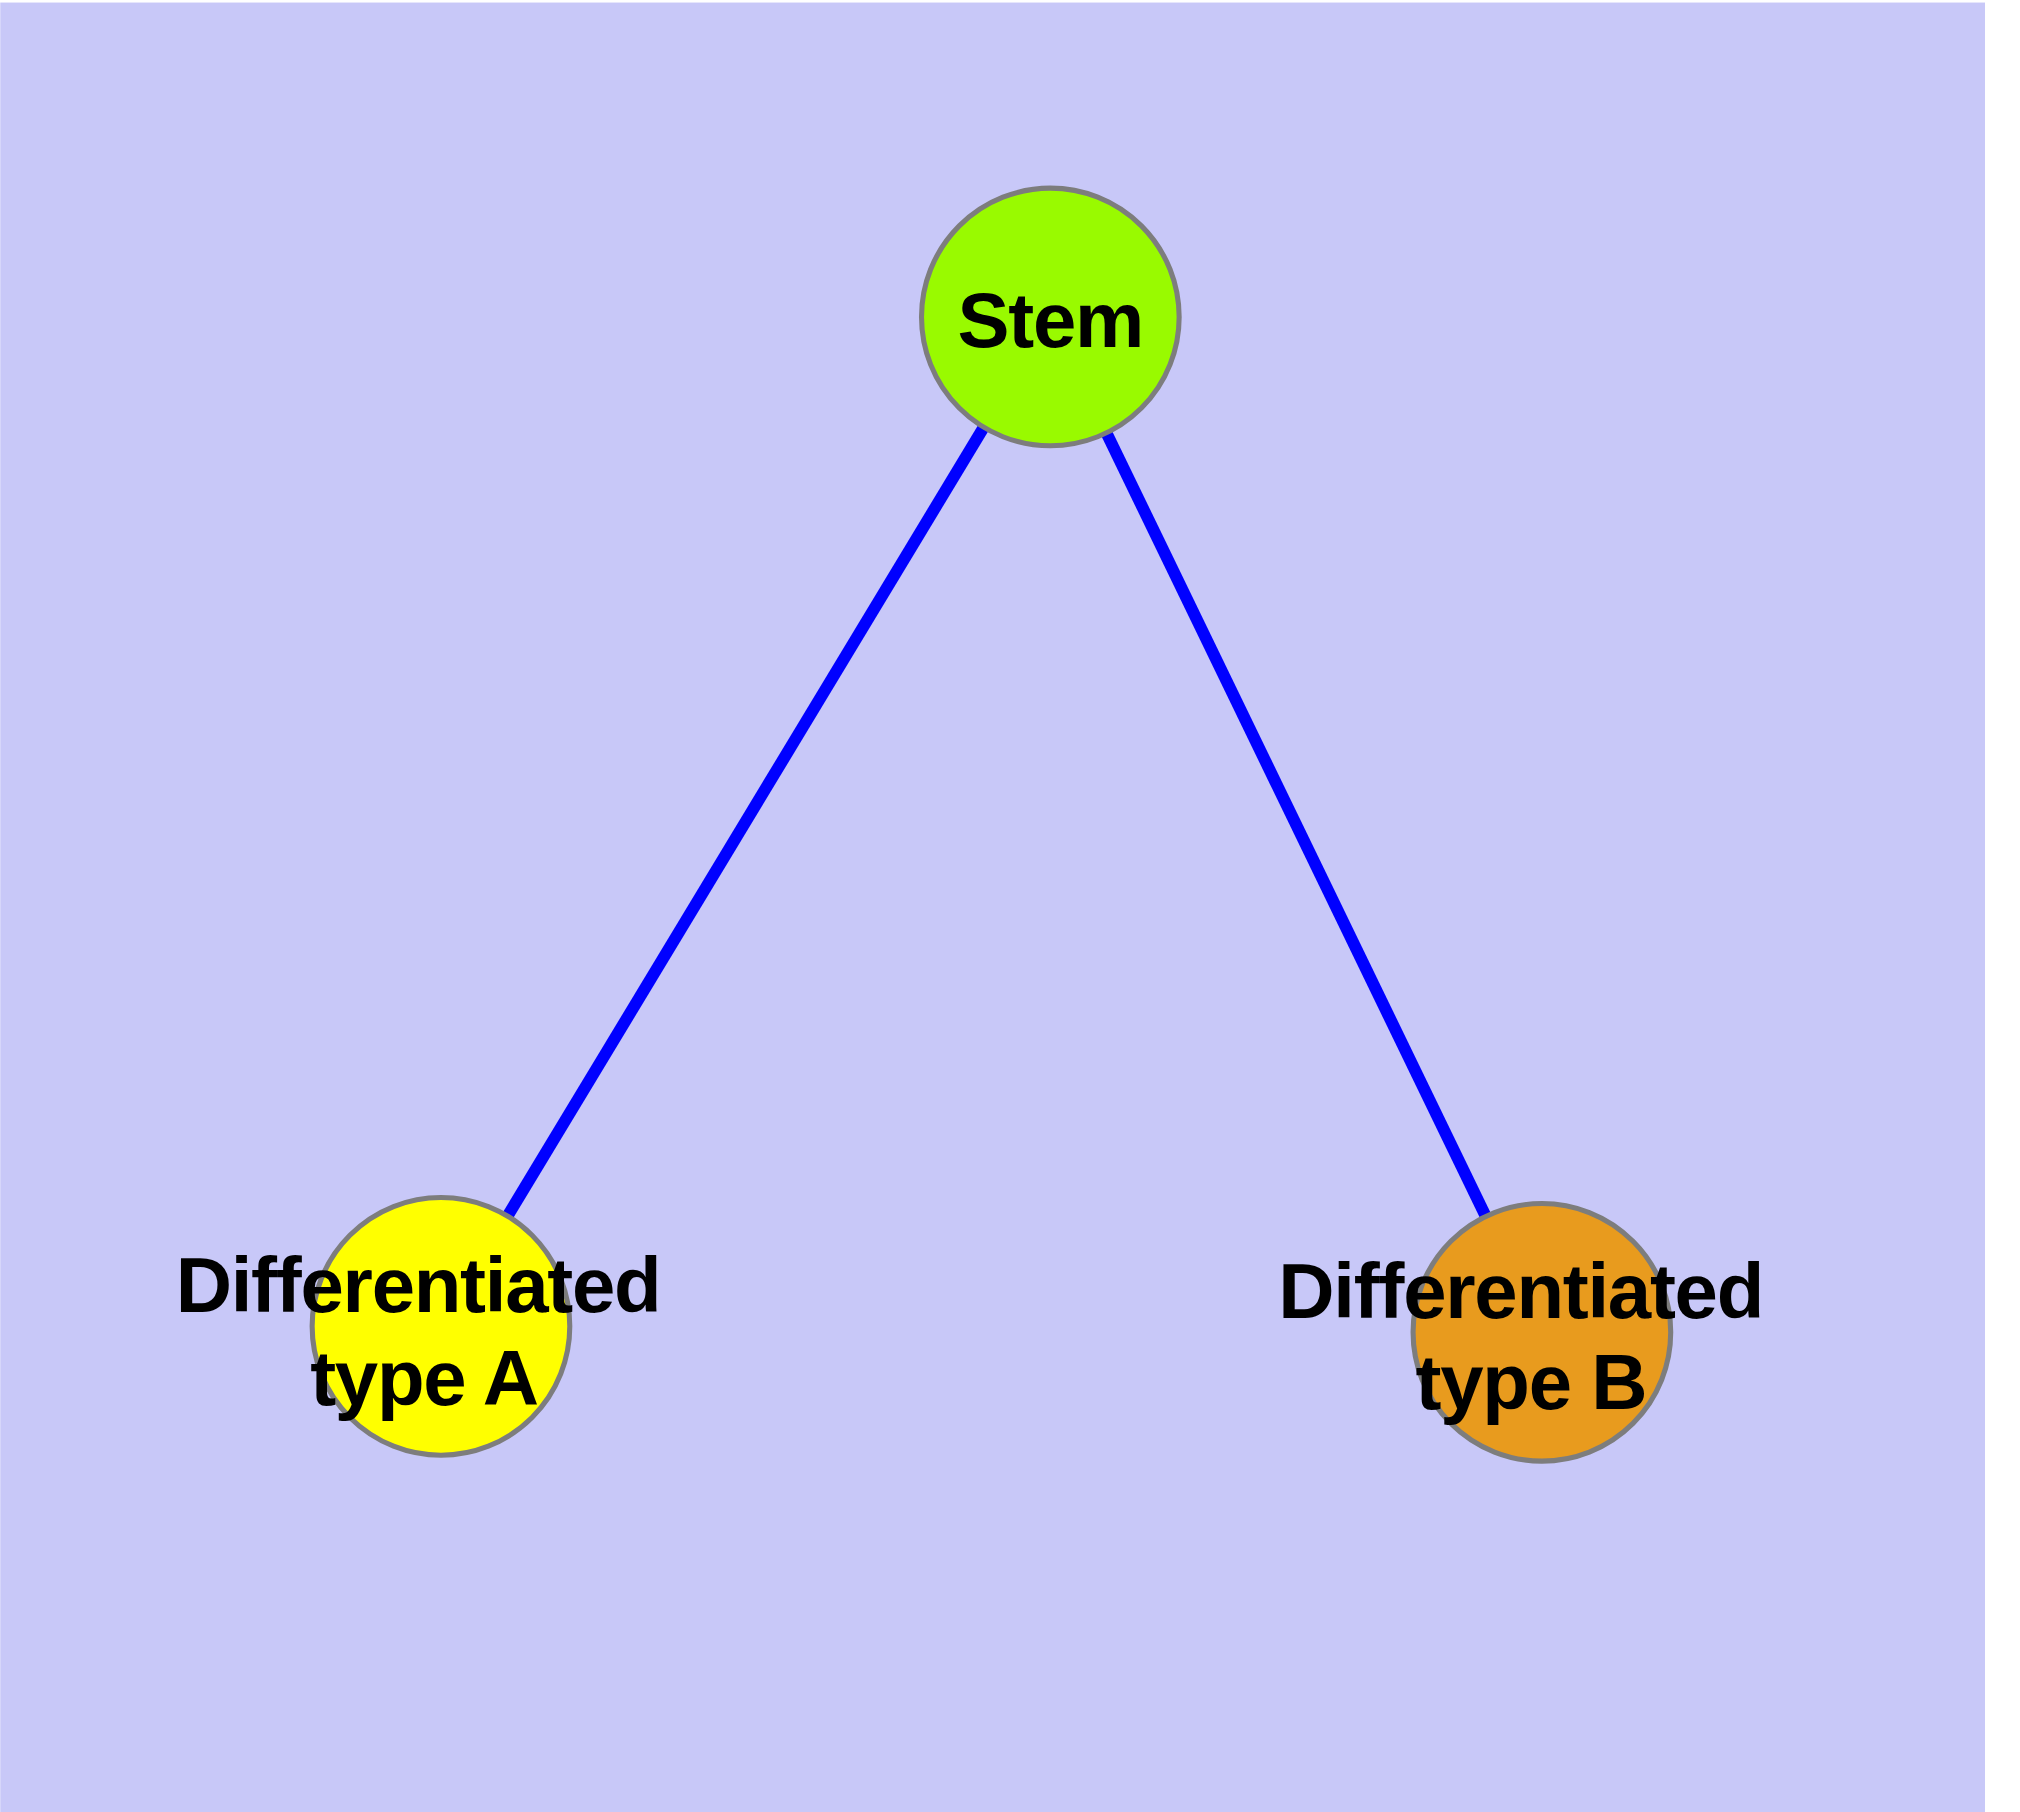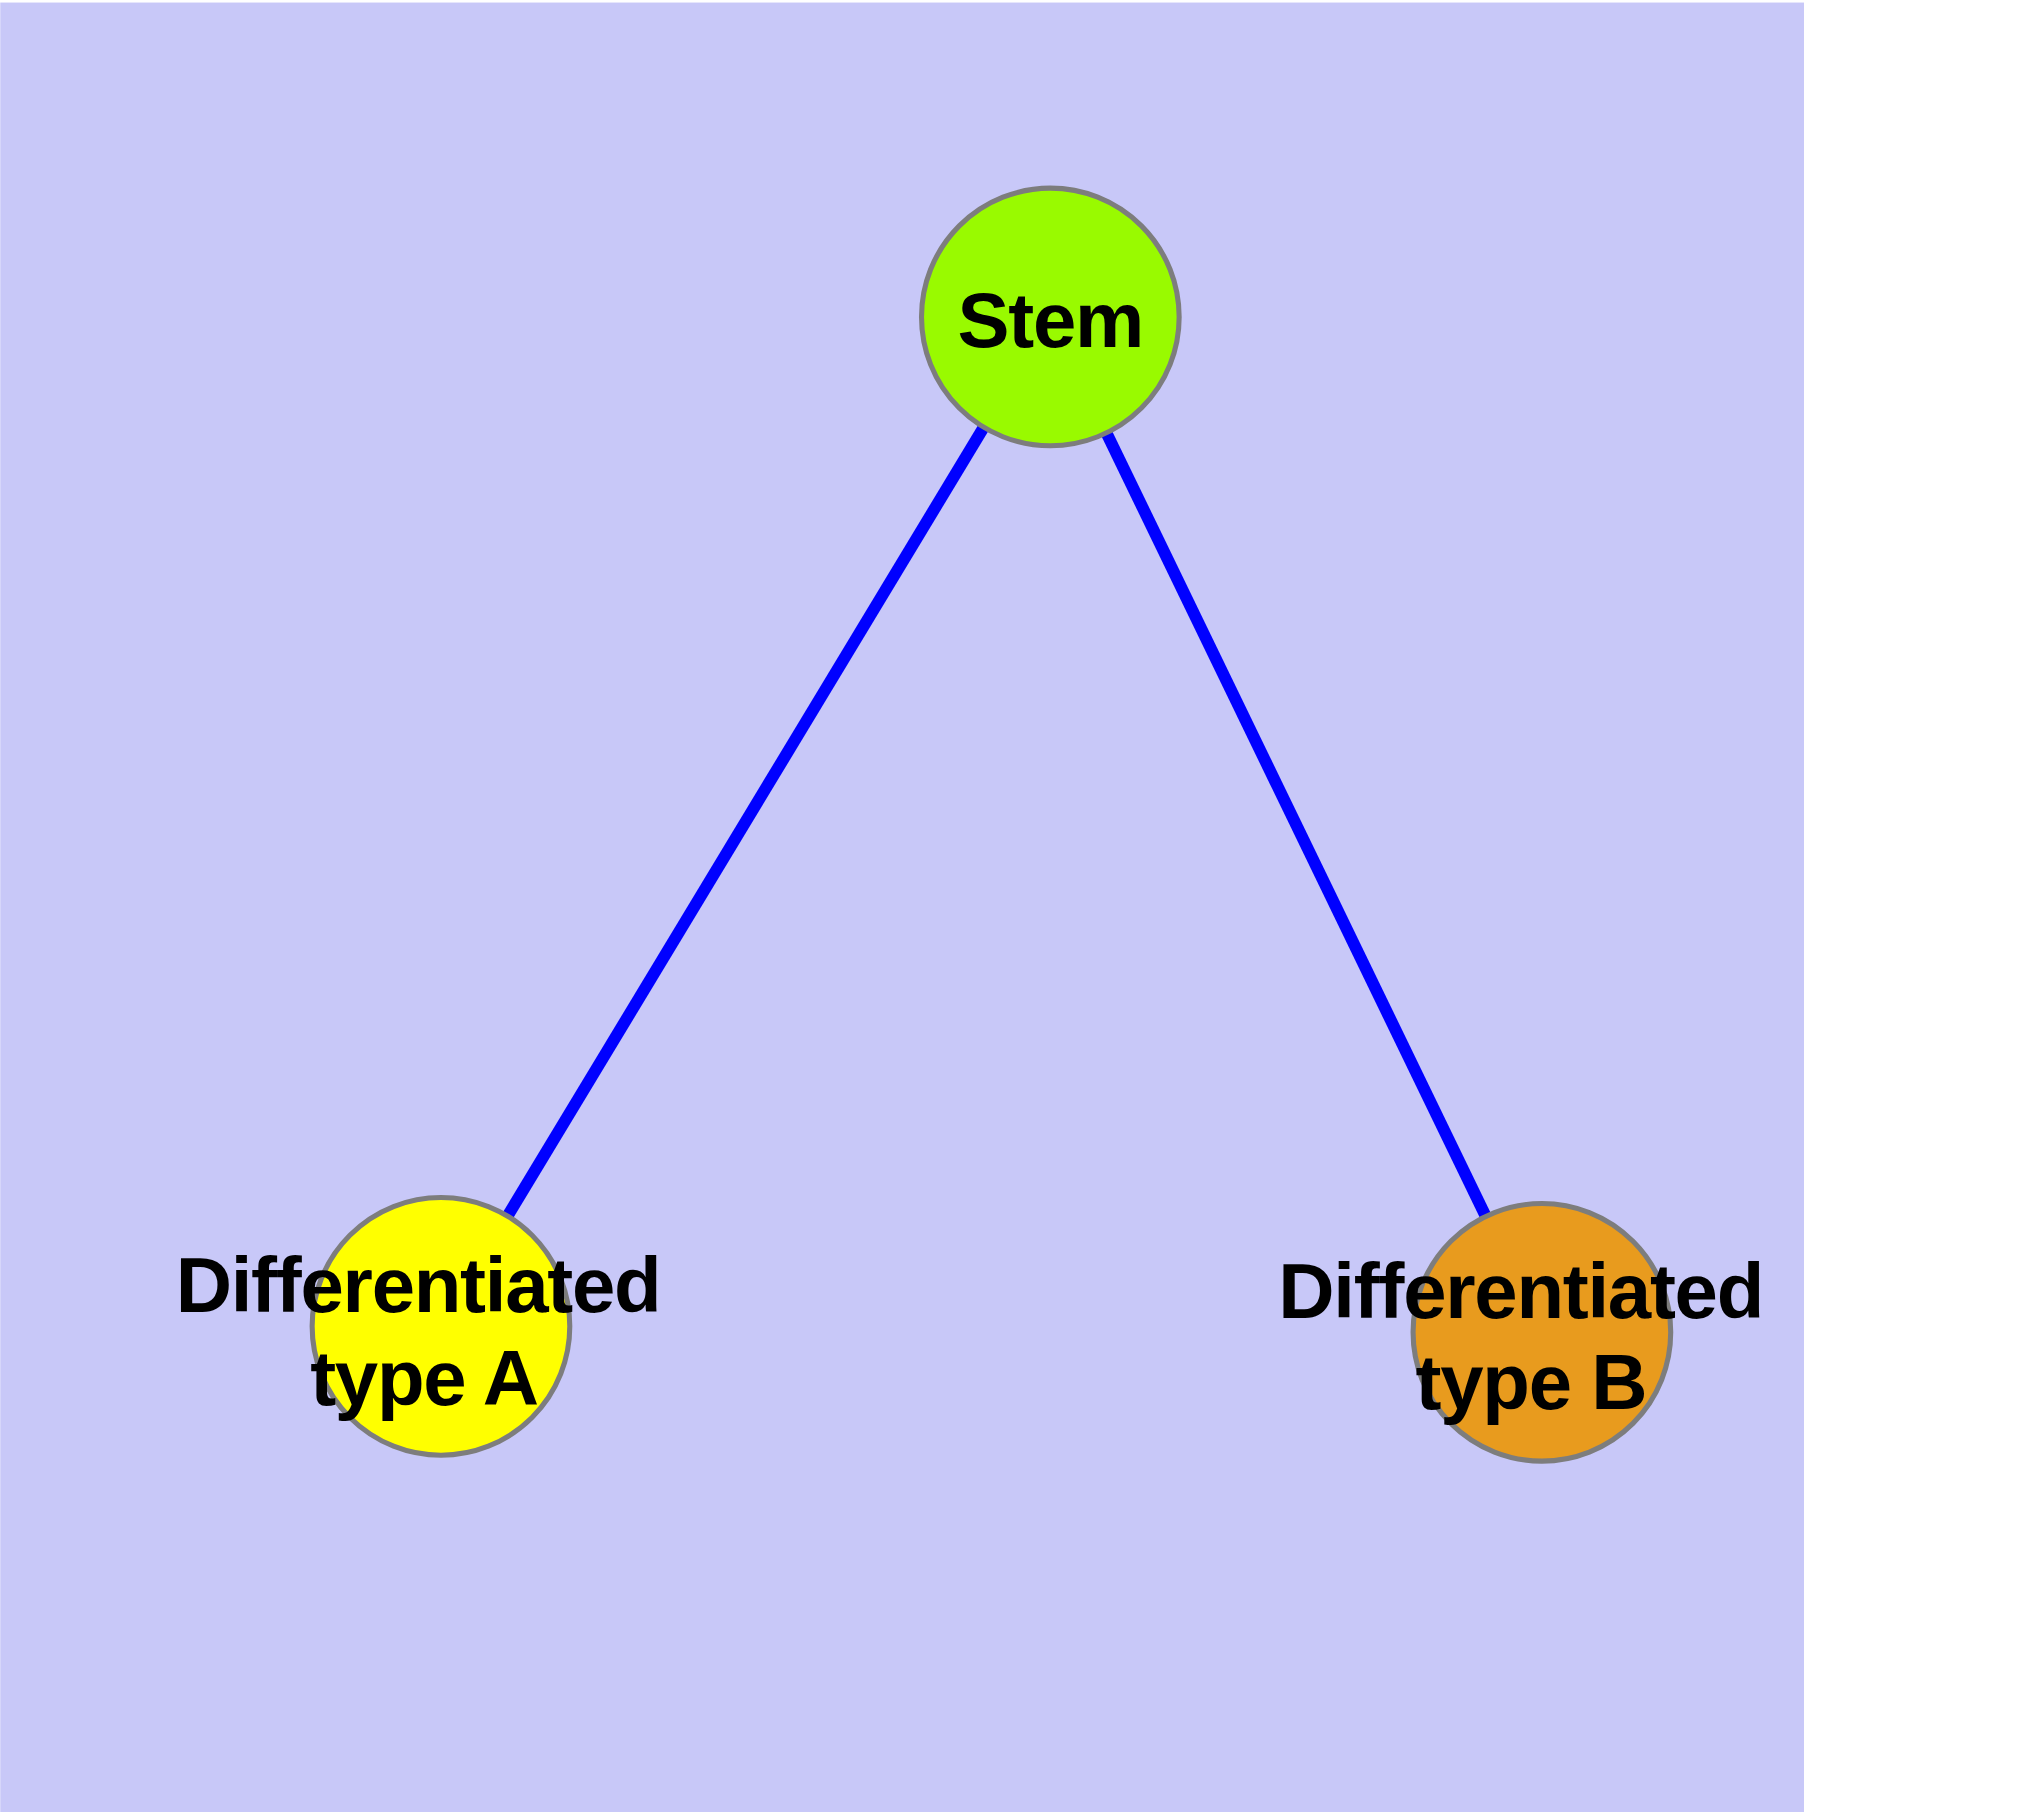--- a/index.html
+++ b/index.html
@@ -2,21 +2,21 @@
 <html style="font-size:13.6px"><head>
 <meta charset="utf-8">
 <style>
   html, body {
     margin: 0;
     padding: 0;
     background: #FFFFFF;
   }
   #stage {
     position: relative;
-    width: 1804px;
+    width: 1985px;
     height: 1812px;
     overflow: hidden;
   }
   svg {
     display: block;
   }
   .node-label {
     font-family: "Liberation Sans", "DejaVu Sans", sans-serif;
     font-weight: bold;
     font-size: 92px;

